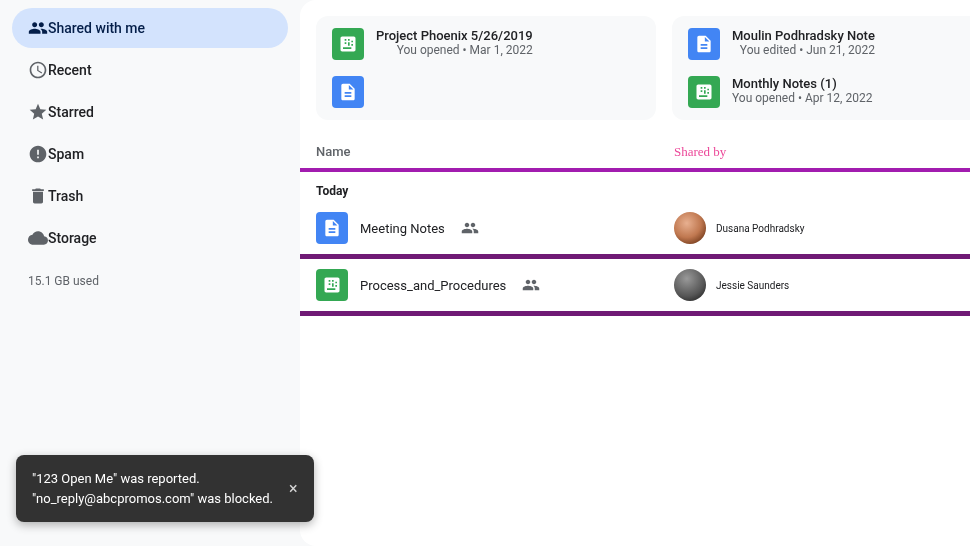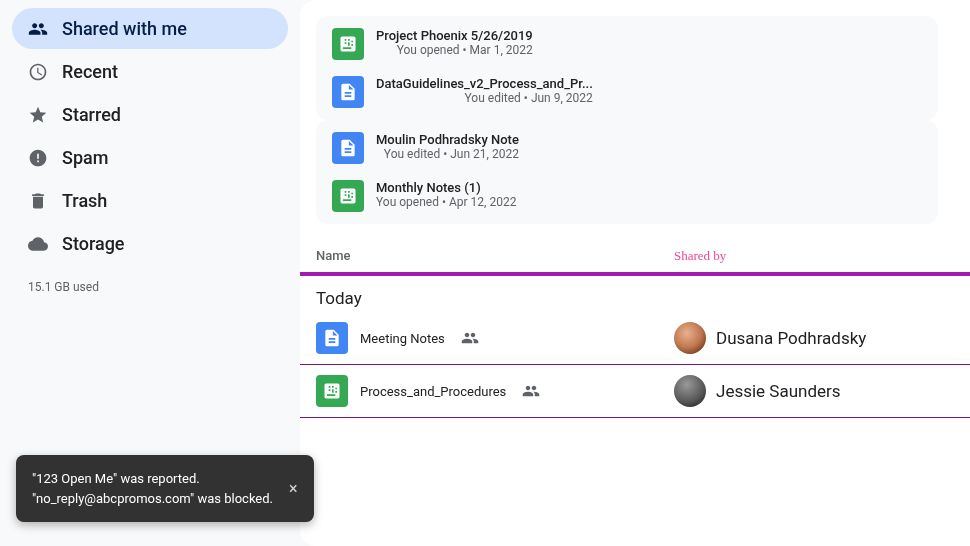--- a/index.html
+++ b/index.html
@@ -20,25 +20,24 @@
       background: #f8f9fa;
       padding: 8px 12px;
       display: flex;
       flex-direction: column;
       gap: 2px;
     }
 
     .sidebar-item {
       display: flex;
       align-items: center;
-      gap: 14px;
       padding: 10px 16px;
       border-radius: 24px;
       cursor: pointer;
-      font-size: 18px;
+      font-size: 14px;
       font-weight: 500;
       color: #202124;
       user-select: none;
     }
 
     .sidebar-item.active {
       background: #d3e3fd;
       color: #041e49;
     }
 
@@ -67,21 +66,20 @@
       display: flex;
       flex-direction: column;
       padding: 16px 0;
     }
 
     
     .recent-cards {
       display: flex;
       gap: 0;
       padding: 0 16px 16px;
-      flex-direction: column;
     }
 
     .card {
       background: #f8f9fa;
       border-radius: 12px;
       padding: 12px 16px;
       display: flex;
       flex-direction: column;
       gap: 16px;
       margin-right: 16px;
@@ -151,47 +149,47 @@
     .table-header-shared {
       width: 280px;
       font-size: 13px;
       font-weight: 500;
       color: #ec4899;
       font-family: Liberation Serif, serif;
     }
 
     .table-section-label {
       padding: 12px 16px 4px;
-      font-size: 17px;
-      font-weight: 400;
+      font-size: 12px;
+      font-weight: 700;
       color: #202124;
     }
 
     .table-row {
       display: flex;
       padding: 10px 16px;
-      border-bottom: 1px solid #701a75;
+      border-bottom: 5px solid #701a75;
       cursor: pointer;
     }
 
     .table-row-name {
       flex: 1;
       display: flex;
       align-items: center;
       gap: 12px;
       font-size: 13px;
       color: #202124;
     }
 
     .table-row-shared {
       width: 280px;
       display: flex;
       align-items: center;
       gap: 10px;
-      font-size: 17px;
+      font-size: 10px;
       color: #202124;
     }
 
     .avatar {
       width: 32px;
       height: 32px;
       border-radius: 50%;
       overflow: hidden;
       flex-shrink: 0;
     }
@@ -331,24 +329,20 @@
           <span class="card-item-name">Project Phoenix 5/26/2019</span>
           <span class="card-item-meta">You opened • Mar 1, 2022</span>
         </div>
       </div>
       <div class="card-item">
         <div class="icon-doc">
           <svg width="20" height="20" viewBox="0 0 24 24" fill="white">
             <path d="M14 2H6c-1.1 0-2 .9-2 2v16c0 1.1.89 2 2 2h12c1.1 0 2-.9 2-2V8l-6-6zm2 16H8v-2h8v2zm0-4H8v-2h8v2zm-3-5V3.5L18.5 9H13z"></path>
           </svg>
         </div>
-        <div class="card-item-info">
-          <span class="card-item-name">DataGuidelines_v2_Process_and_Pr...</span>
-          <span class="card-item-meta">You edited • Jun 9, 2022</span>
-        </div>
       </div>
     </div>
 
     <div class="card">
       <div class="card-item">
         <div class="icon-doc">
           <svg width="20" height="20" viewBox="0 0 24 24" fill="white">
             <path d="M14 2H6c-1.1 0-2 .9-2 2v16c0 1.1.89 2 2 2h12c1.1 0 2-.9 2-2V8l-6-6zm2 16H8v-2h8v2zm0-4H8v-2h8v2zm-3-5V3.5L18.5 9H13z"></path>
           </svg>
         </div>

